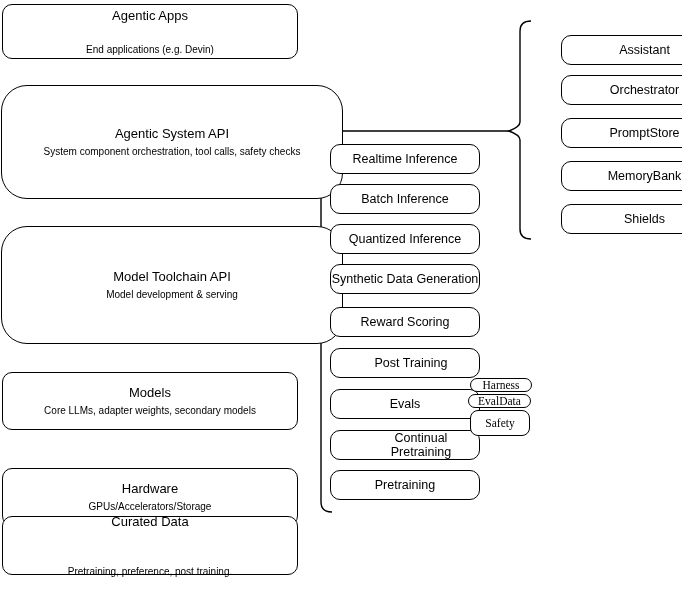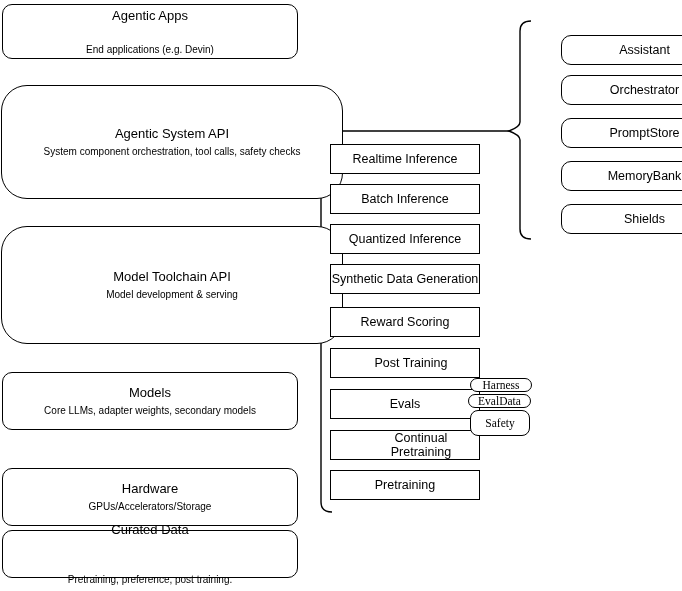--- a/index.html
+++ b/index.html
@@ -38,26 +38,26 @@
   .stack-box { left: 2px; width: 296px; border-radius: 10px; }
   .stack-box.big { left: 1px; width: 342px; border-radius: 26px; }
   .box-title { font-size: 13px; line-height: 16px; }
   .box-sub   { font-size: 10px; line-height: 13px; margin-top: 3px; }
 
   .s0 { top: 4px;   height: 55px; gap: 16px; }
   .s1 { top: 85px;  height: 114px; }
   .s2 { top: 226px; height: 118px; }
   .s3 { top: 372px; height: 58px; }
   .s4 { top: 468px; height: 58px; }
-  .s5 { top: 530px; height: 48px; gap: 32px; }
+  .s5 { top: 516px; height: 59px; gap: 32px; }
 
   
   .tool-box {
     left: 330px; width: 150px; height: 30px;
-    border-radius: 0;
+    border-radius: 10px;
     font-size: 12.5px;
     z-index: 2;
   }
   .t0 { top: 144px; } .t1 { top: 184px; } .t2 { top: 224px; }
   .t3 { top: 264px; } .t4 { top: 307px; } .t5 { top: 348px; padding-left: 12px; }
   .t6 { top: 389px; } .t7 { top: 430px; padding-left: 32px; } .t8 { top: 470px; }
 
   
   .pill {
     position: absolute;

